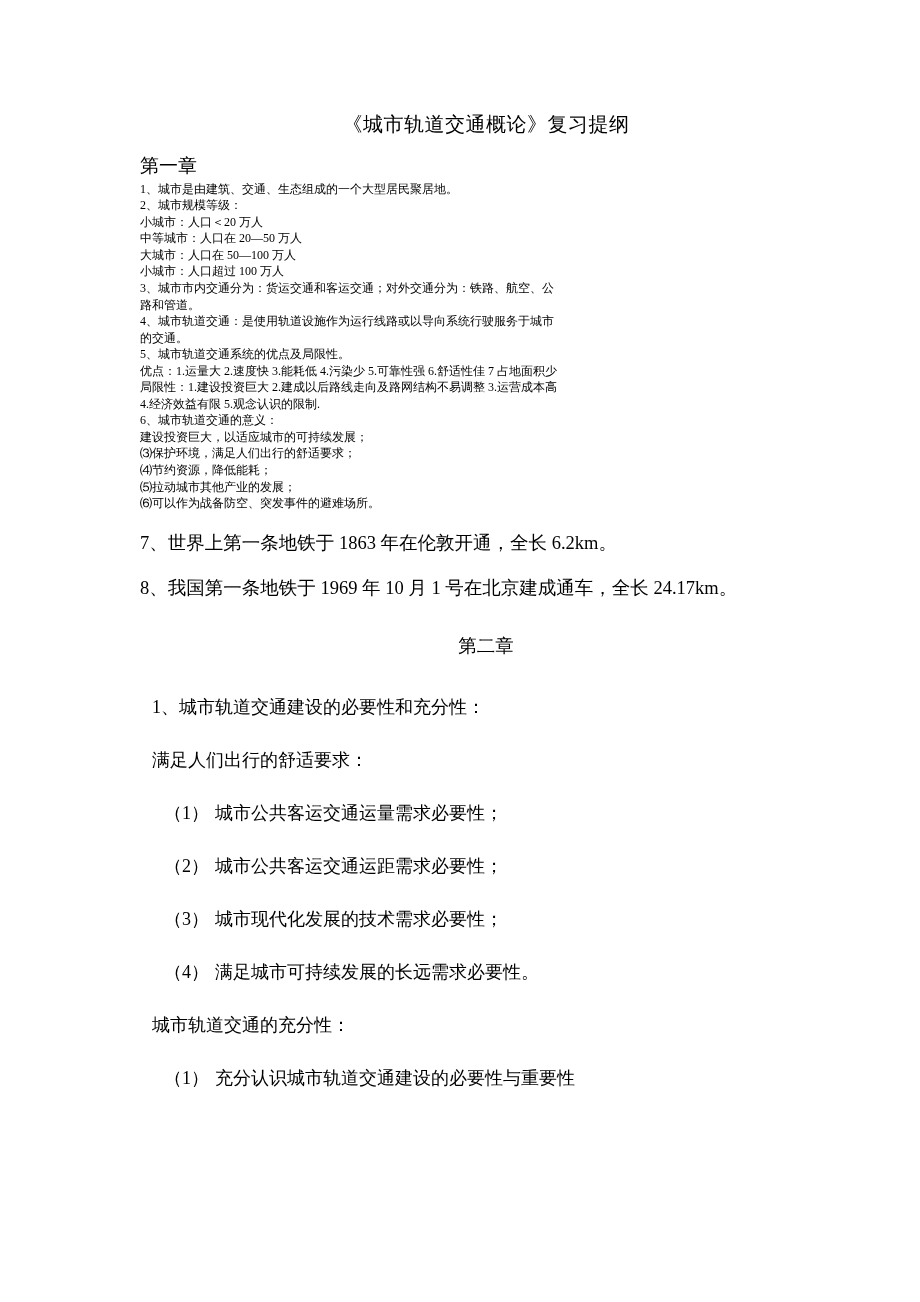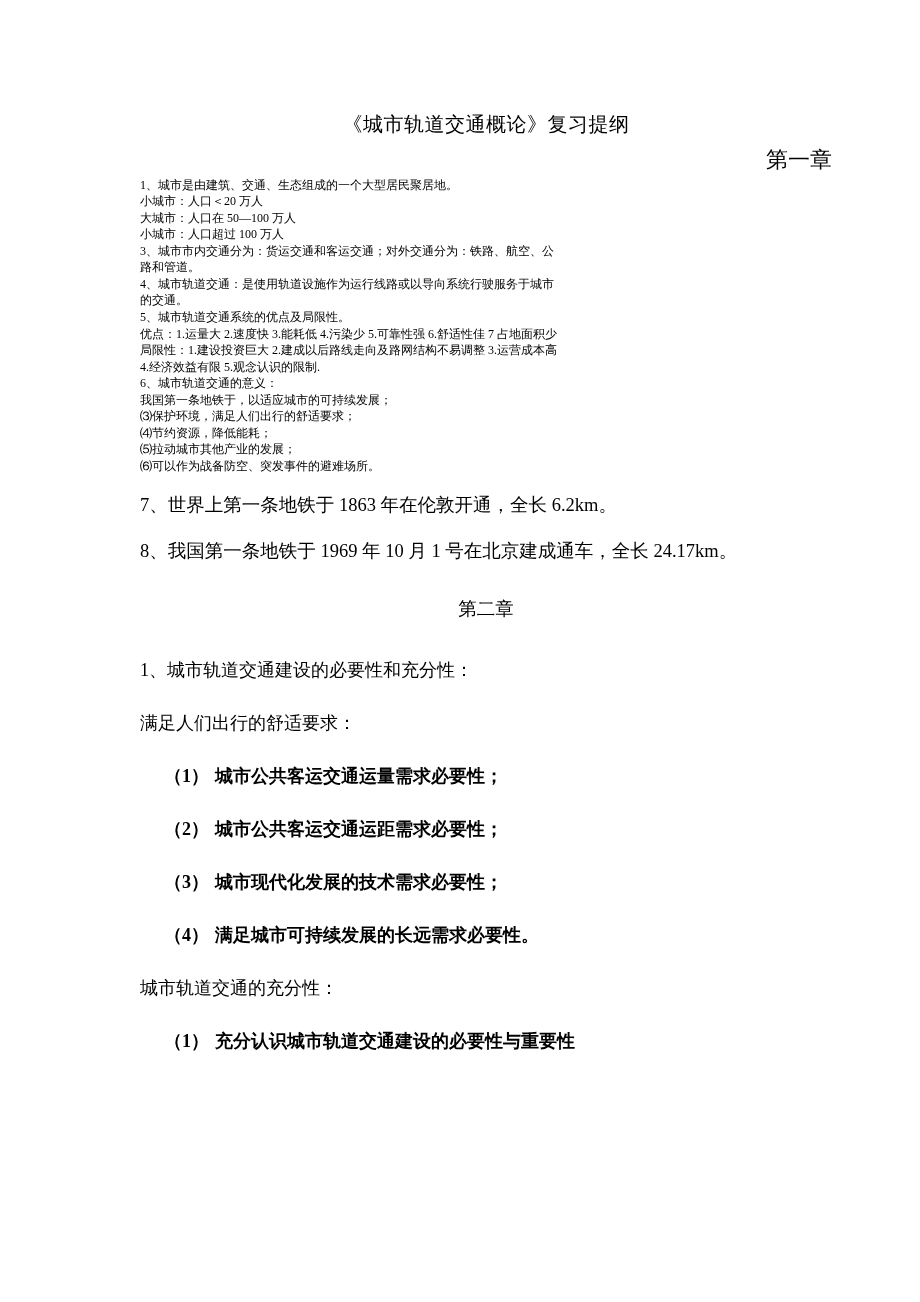--- a/index.html
+++ b/index.html
@@ -21,24 +21,24 @@
     padding: 96px 88px 40px 140px;
   }
   .doc-title {
     text-align: center;
     font-size: 20px;
     line-height: 1.35;
     margin: 15px 0 2px 0;
     letter-spacing: 0.5px;
   }
   .chapter-head-1 {
-    text-align: right;
-    font-size: 22px;
+    text-align: left;
+    font-size: 19px;
     line-height: 1.3;
-    margin: 8px 0 2px 0;
+    margin: 16px 0 2px 0;
   }
   .tight-block p {
     margin: 0;
     font-size: 12px;
     line-height: 1.38;
     text-align: justify;
   }
   .small-num {
     font-size: 18px;
   }
@@ -48,60 +48,61 @@
     margin: 18px 0 0 0;
   }
   .chapter-head-2 {
     text-align: center;
     font-size: 18.5px;
     margin: 30px 0 36px 0;
   }
   .body-line {
     font-size: 18px;
     line-height: 1.5;
-    margin: 0 0 26px 0;
+    margin: 0 0 26px 12px;
   }
   .list-line {
     font-size: 18px;
     line-height: 1.5;
     margin: 0 0 26px 0;
     padding-left: 24px;
-    font-weight: bold;
   }
   .list-line .marker {
     margin-right: 6px;
   }
   .no-bottom {
     margin-bottom: 0;
   }
 </style>
 </head>
 <body>
 
 <div class="page">
 
   <div class="doc-title">《城市轨道交通概论》复习提纲</div>
 
   <div class="chapter-head-1">第一章</div>
 
   <div class="tight-block">
     <p>1、城市是由建筑、交通、生态组成的一个大型居民聚居地。</p>
+    <p>2、城市规模等级：</p>
     <p>小城市：人口＜20 万人</p>
+    <p>中等城市：人口在 20—50 万人</p>
     <p>大城市：人口在 50—100 万人</p>
     <p>小城市：人口超过 100 万人</p>
     <p>3、城市市内交通分为：货运交通和客运交通；对外交通分为：铁路、航空、公</p>
     <p>路和管道。</p>
     <p>4、城市轨道交通：是使用轨道设施作为运行线路或以导向系统行驶服务于城市</p>
     <p>的交通。</p>
     <p>5、城市轨道交通系统的优点及局限性。</p>
     <p class="small-num">优点：1.运量大 2.速度快 3.能耗低 4.污染少 5.可靠性强 6.舒适性佳 7 占地面积少</p>
     <p class="small-num">局限性：1.建设投资巨大 2.建成以后路线走向及路网结构不易调整 3.运营成本高</p>
     <p class="small-num">4.经济效益有限 5.观念认识的限制.</p>
     <p>6、城市轨道交通的意义：</p>
-    <p>我国第一条地铁于，以适应城市的可持续发展；</p>
+    <p>建设投资巨大，以适应城市的可持续发展；</p>
     <p>⑶保护环境，满足人们出行的舒适要求；</p>
     <p>⑷节约资源，降低能耗；</p>
     <p>⑸拉动城市其他产业的发展；</p>
     <p>⑹可以作为战备防空、突发事件的避难场所。</p>
   </div>
 
   <p class="spaced">7、世界上第一条地铁于 1863 年在伦敦开通，全长 6.2km。</p>
   <p class="spaced">8、我国第一条地铁于 1969 年 10 月 1 号在北京建成通车，全长 24.17km。</p>
 
   <div class="chapter-head-2">第二章</div>

